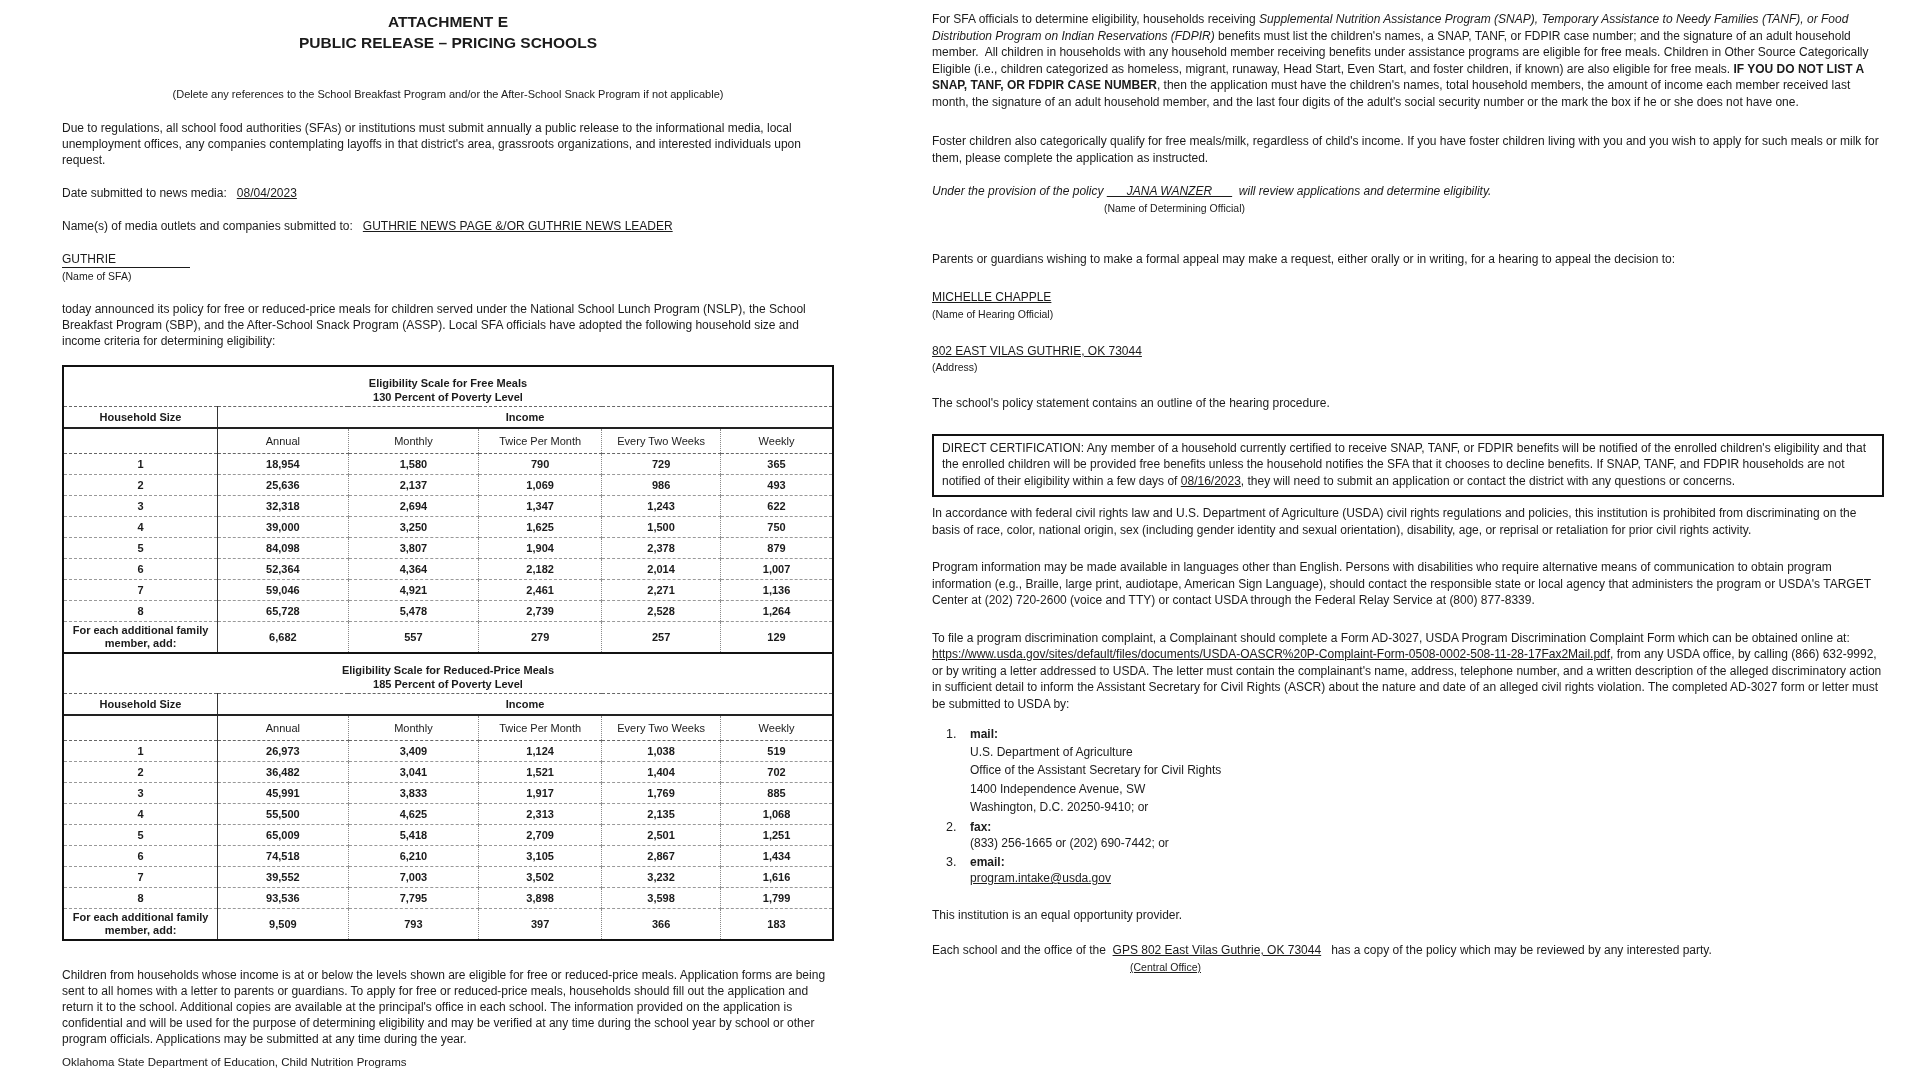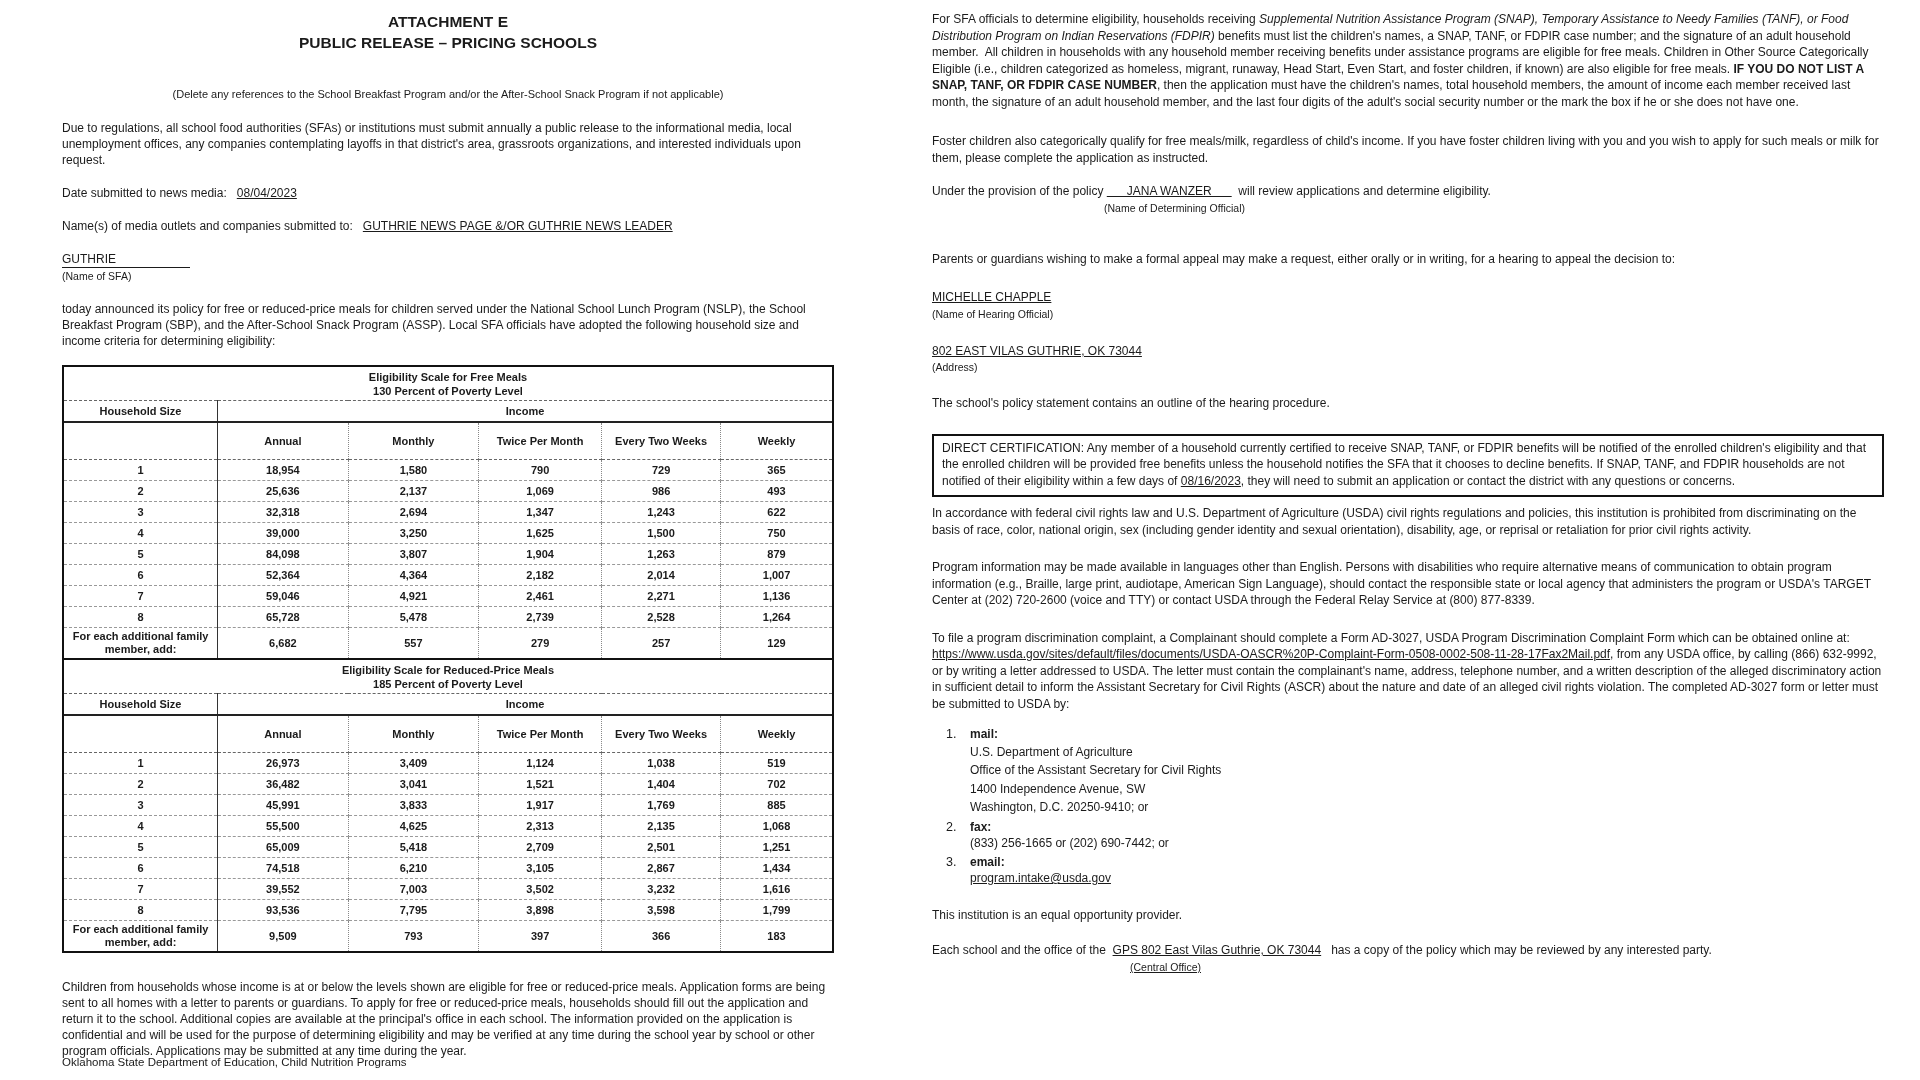--- a/index.html
+++ b/index.html
@@ -14,40 +14,40 @@
   .para { margin-top:18px; }
   .fieldline { margin-top:17px; }
   .u { text-decoration:underline; }
   .blankline { display:inline-block; min-width:128px; border-bottom:1px solid #1b1b1b; }
   .caption { font-size:10.5px; line-height:13px; margin-top:2px; }
 
   
   .tablebox { margin-top:16px; border:2px solid #111; width:100%; }
   table.scale { width:100%; border-collapse:collapse; table-layout:fixed; font-size:11px; }
   table.scale + table.scale { border-top:2px solid #111; }
-  .scale .ttl { text-align:center; font-weight:bold; padding:3px 0 2px 0; border-bottom:1px dashed #666; line-height:14px; }
+  .scale .ttl { text-align:center; font-weight:bold; padding:9px 0 2px 0; border-bottom:1px dashed #666; line-height:14px; }
   .scale .grp th { font-weight:bold; text-align:center; padding:2px 0; border-bottom:2px solid #222; }
   .scale .grp th:first-child { border-right:1px solid #333; }
-  .scale .sub th { font-weight:bold; text-align:center; padding:10px 0; border-bottom:1px dashed #666; }
+  .scale .sub th { font-weight:normal; text-align:center; padding:4px 0; border-bottom:1px dashed #666; }
   .scale td, .scale .sub th { border-right:1px dotted #888; }
   .scale td:last-child, .scale .sub th:last-child { border-right:none; }
   .scale .sub th:first-child, .scale td:first-child { border-right:1px solid #333; }
   .scale td { text-align:center; padding:2px 4px; border-bottom:1px dashed #999; font-weight:bold; height:21px; line-height:13px; }
   .scale tr:last-child td { border-bottom:none; }
   .scale col.c0{width:20%;} .scale col.c1{width:17%;} .scale col.c2{width:17%;}
   .scale col.c3{width:16%;} .scale col.c4{width:15.5%;} .scale col.c5{width:14.5%;}
 
   .closing { margin-top:26px; }
   .left-footer { position:absolute; left:0; bottom:10px; font-size:11.5px; }
 
   
   .col-right { position:absolute; left:932px; top:3px; width:952px; height:1080px; font-size:12px; line-height:16.5px; }
   .col-right .block { margin-top:17px; }
   .rich { white-space:pre-wrap; }
-  .provision { margin-top:20px; }
+  .provision { margin-top:20px;font-style:italic; }
   .cap-indent1 { margin-left:172px; }
   .cap-indent2 { margin-left:198px;text-decoration:underline; }
   .name-line { margin-top:22px; }
   .cert-box { margin-top:22px; border:2px solid #111; padding:4px 8px 6px 8px; }
   .num-list { margin-top:14px; }
   .num-item { display:flex; margin-top:2px; }
   .num-item .num { width:38px; padding-left:14px; font-size:12.5px; }
   .num-item .body { flex:1; }
   .num-item .lbl { font-weight:bold; }
   .addr-lines div { line-height:18.5px; }
@@ -148,21 +148,21 @@
               <td>3,250</td>
               <td>1,625</td>
               <td>1,500</td>
               <td>750</td>
             </tr>
             <tr>
               <td>5</td>
               <td>84,098</td>
               <td>3,807</td>
               <td>1,904</td>
-              <td>1,263</td>
+              <td>2,378</td>
               <td>879</td>
             </tr>
             <tr>
               <td>6</td>
               <td>52,364</td>
               <td>4,364</td>
               <td>2,182</td>
               <td>2,014</td>
               <td>1,007</td>
             </tr>

